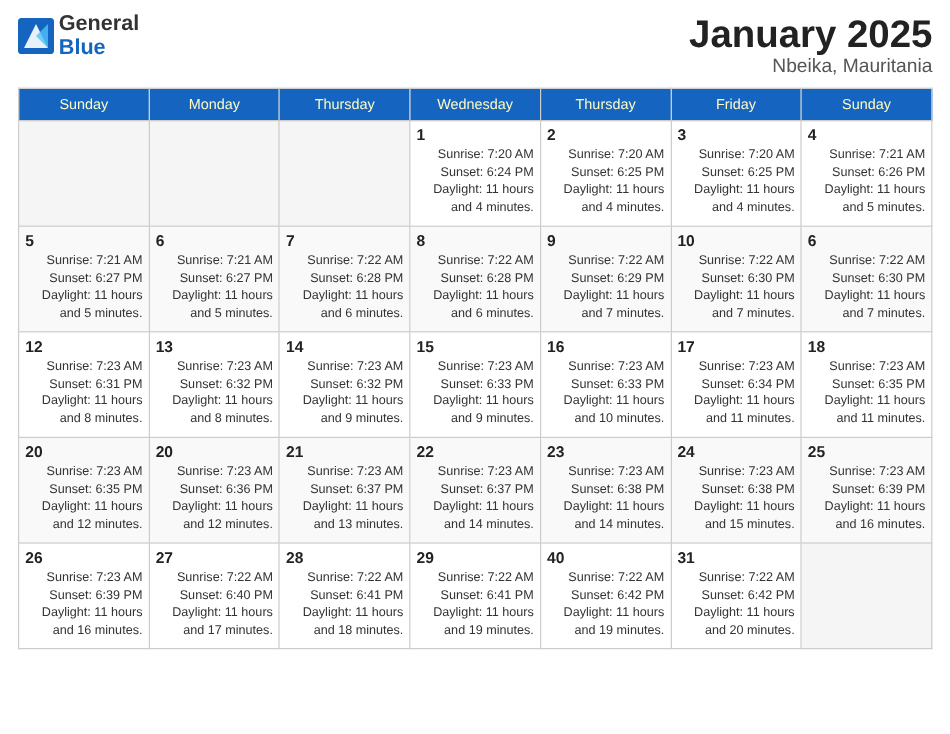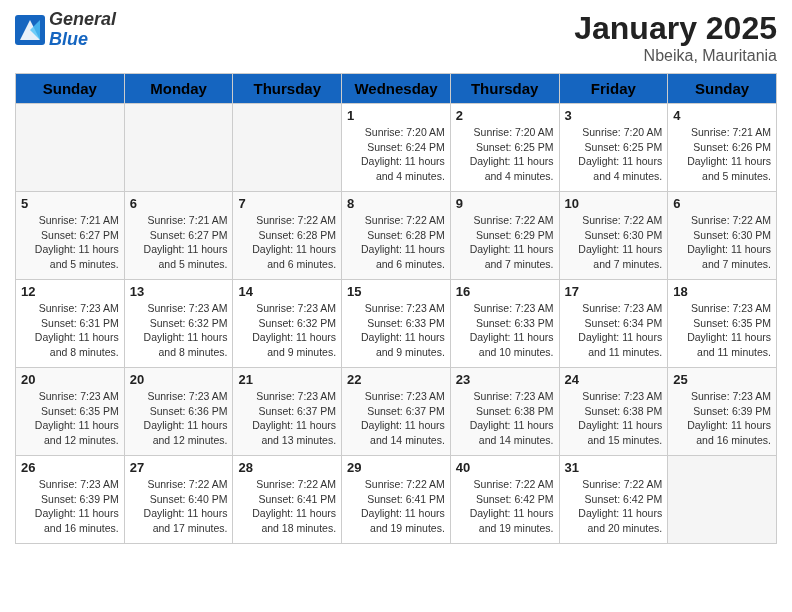--- a/index.html
+++ b/index.html
@@ -21,21 +21,20 @@
       margin-bottom: 8px;
     }
     .logo {
       display: flex;
       align-items: center;
     }
     .logo-text {
       display: flex;
       flex-direction: column;
       line-height: 1.1;
-      font-style: italic;
     }
     .logo-general {
       font-size: 18px;
       font-weight: bold;
       color: #333;
     }
     .logo-blue {
       font-size: 18px;
       font-weight: bold;
       color: #1565c0;
@@ -58,25 +57,25 @@
       font-size: 16px;
       color: #555;
     }
     .calendar {
       width: 100%;
       border-collapse: collapse;
       table-layout: fixed;
     }
     .calendar th {
       background-color: #1565c0;
-      color: #000000;
+      color: #fef9c3;
       text-align: center;
       padding: 6px 2px;
-      font-size: 15px;
-      font-weight: bold;
+      font-size: 12px;
+      font-weight: normal;
       border: 1px solid #ccc;
     }
     .calendar td {
       border: 1px solid #ccc;
       vertical-align: top;
       padding: 4px 5px;
       font-size: 10.5px;
       color: #333;
       height: 88px;
       background: #fff;

